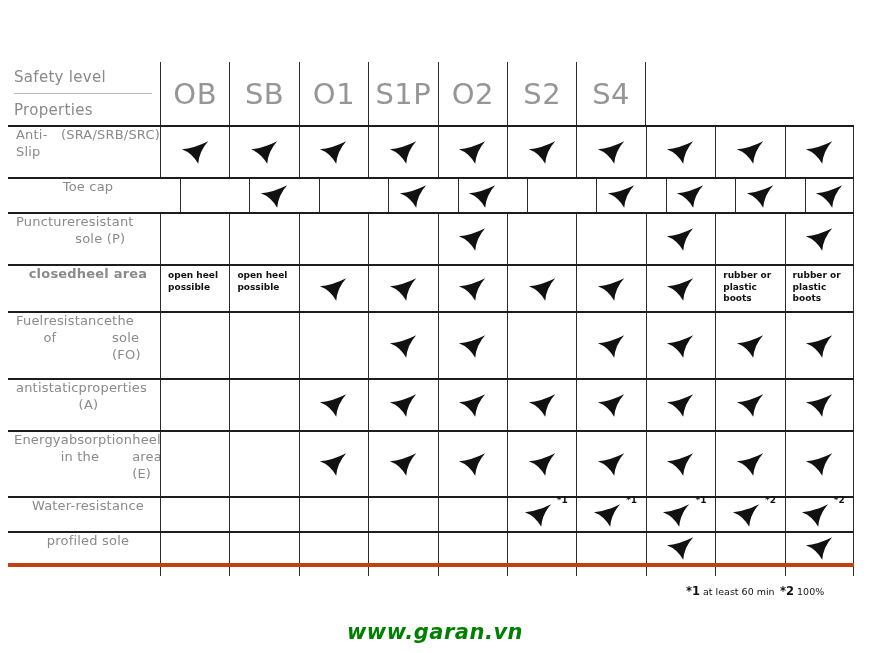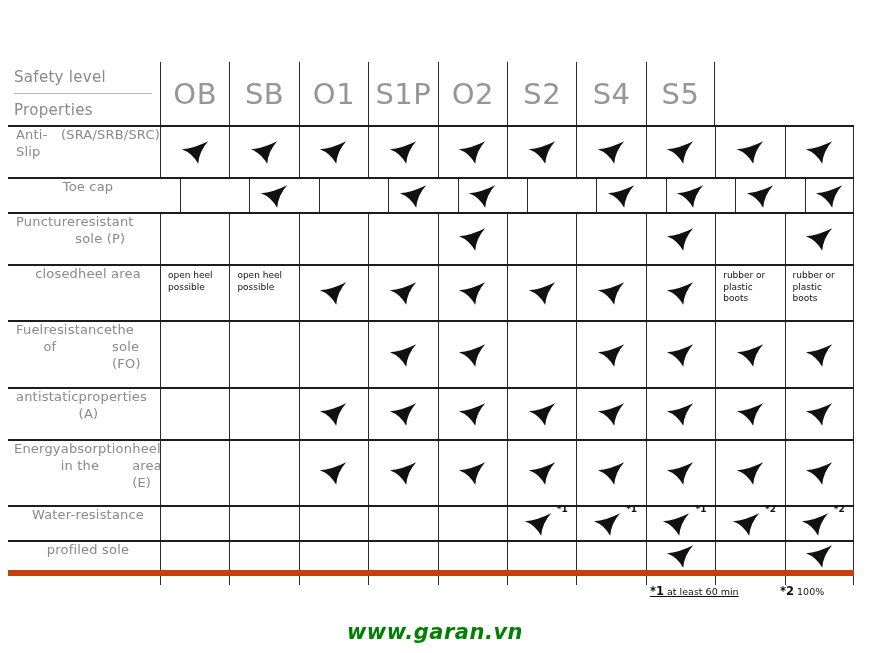--- a/index.html
+++ b/index.html
@@ -13,44 +13,44 @@
   .header-row{height:63px;}
   .corner{border-left:none;display:flex;flex-direction:column;justify-content:center;align-items:flex-start;padding-left:6px;}
   .corner-label{font-size:15px;color:#8a8a8a;letter-spacing:0.3px;}
   .corner-divider{width:138px;height:1px;background:#b8b8b8;margin:7px 0;}
   .col-head{font-size:29px;color:#969696;letter-spacing:0.5px;}
   
   .data-row{border-top:2px solid #1d1d1d;}
   .data-row:nth-child(1){height:52px;}
   .data-row:nth-child(2){height:35px;gap:20px;}
   .data-row:nth-child(3){height:52px;}
-  .data-row:nth-child(4){height:56px;}
+  .data-row:nth-child(4){height:47px;font-weight:bold;}
   .data-row:nth-child(5){height:67px;}
   .data-row:nth-child(6){height:52px;}
   .data-row:nth-child(7){height:66px;}
   .data-row:nth-child(8){height:35px;}
-  .data-row:nth-child(9){height:36px;border-bottom:6px solid #c2410c;}
+  .data-row:nth-child(9){height:36px;border-bottom:4px solid #c2410c;}
   .label-cell{border-left:none;flex-direction:row;align-items:flex-start;justify-content:center;
               padding-left:8px;font-size:13px;color:#8a8a8a;line-height:1.3;letter-spacing:0.2px;}
   .text-cell{align-items:flex-start;justify-content:flex-start;padding:4px 2px 2px 7px;}
   .text-cell span{font-size:9px;color:#111;line-height:1.3;display:block;max-width:56px;}
   .chk{position:relative;display:inline-flex;align-items:center;}
   .chk svg{display:block;}
   .chk .mark{position:absolute;top:-7px;right:-15px;font-size:9px;font-weight:bold;color:#111;font-style:normal;}
   .chk.noted{margin-left:-8px;}
   
   .stub-row{height:9px;}
   .stub-cell{box-sizing:border-box;border-left:1px solid #2b2b2b;}
   .stub-cell:last-child{border-right:1px solid #2b2b2b;}
   .stub-first{border-left:none;}
   
   .notes{position:absolute;left:0;top:584px;width:862px;height:18px;}
   .note{position:absolute;font-size:9.5px;color:#111;white-space:nowrap;}
   .note .nmark{font-size:11.5px;font-weight:bold;}
-  .note1{left:650px;text-decoration:underline;}
+  .note1{left:686px;}
   .note2{left:780px;}
   
   .logo{position:absolute;left:0;top:620px;width:100%;text-align:center;
         font-size:21px;font-weight:bold;font-style:italic;color:#008000;letter-spacing:0.5px;}
 </style>
 </head>
 <body>
 
 <div class="page">
 
@@ -63,21 +63,20 @@
         <span class="corner-label">Properties</span>
       </div>
 
     <div class="cell col-head">OB</div>
         <div class="cell col-head">SB</div>
         <div class="cell col-head">O1</div>
         <div class="cell col-head">S1P</div>
         <div class="cell col-head">O2</div>
         <div class="cell col-head">S2</div>
         <div class="cell col-head">S4</div>
-        <div class="cell col-head">S5</div>
       </div>
 
     <div id="rows-host">
         <div class="row data-row">
           <div class="cell label-cell">
             <div>Anti-Slip</div>
             <div>(SRA/SRB/SRC)</div>
           </div>
           <div class="cell data-cell">
             <span class="chk">

